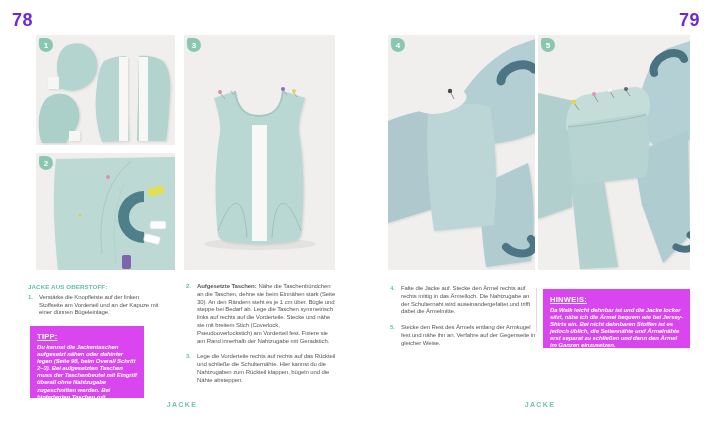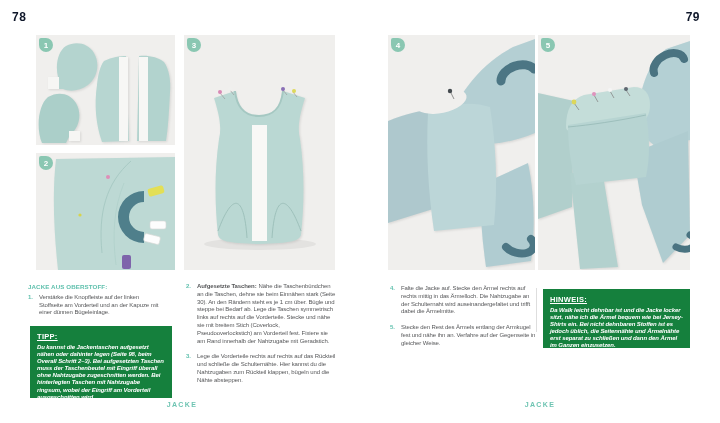--- a/index.html
+++ b/index.html
@@ -1,33 +1,33 @@
 <!DOCTYPE html>
 <html><head>
 <meta charset="utf-8">
 <style>
   html,body{margin:0;padding:0;background:#ffffff;}
   #spread{position:relative;width:720px;height:423px;background:#ffffff;overflow:hidden;
           font-family:"Liberation Sans","DejaVu Sans",sans-serif;color:#57585a;}
-  .pagenum{position:absolute;top:10px;font-size:12px;font-weight:bold;color:#0f172a;letter-spacing:.5px;}
+  .pagenum{position:absolute;top:10px;font-size:18px;font-weight:bold;color:#6d28d9;letter-spacing:.5px;}
   #pagenum-left{left:12px;}
   #pagenum-right{right:20px;}
   .photo{position:absolute;background:#f0efed;}
   .photo svg{position:absolute;left:0;top:0;}
   .badge{position:absolute;top:3px;left:3px;width:14px;height:14px;background:#8ac7b2;color:#fff;
          font-size:8px;font-weight:bold;display:flex;align-items:center;justify-content:center;
          border-radius:2px 50% 50% 50%;}
   .textcol{position:absolute;font-size:6px;line-height:7.8px;letter-spacing:-0.1px;}
   .heading{color:#5fc0ad;font-weight:bold;font-size:6.2px;margin-bottom:3px;letter-spacing:.1px;}
   .step{display:flex;margin-bottom:8px;}
   .step-num{color:#5fc0ad;font-weight:bold;width:11px;flex:none;}
   .step-body{flex:1;}
   .step-lead{font-weight:bold;}
   .step-lead:not(:empty){margin-right:2px;}
-  .infobox{position:absolute;background:#15803d;color:#ffffff;padding:6px 7px 5px 7px;box-sizing:border-box;}
+  .infobox{position:absolute;background:#d946ef;color:#ffffff;padding:6px 7px 5px 7px;box-sizing:border-box;}
   .infobox .box-title{font-weight:bold;font-size:7.5px;text-decoration:underline;margin-bottom:3px;letter-spacing:.3px;}
   .infobox .box-text{font-style:italic;font-weight:bold;font-size:6px;line-height:7.1px;letter-spacing:-0.1px;}
   .footer-label{position:absolute;top:401px;width:64px;text-align:center;color:#6ec4b2;
                 font-weight:bold;font-size:7px;letter-spacing:1.4px;}
   #footer-left{left:150px;}
   #footer-right{left:508px;}
   .col-rule{position:absolute;left:536px;top:288px;width:1px;height:44px;background:#dedede;}
 </style>
 </head>
 <body>
@@ -136,21 +136,21 @@
   </div>
 
   <div class="textcol" style="left:28px;top:283px;width:136px;">
     <div class="heading">JACKE AUS OBERSTOFF:</div>
     <div class="step">
       <span class="step-num">1.</span>
       <span class="step-body"><b class="step-lead"></b><span>Verstärke die Knopfleiste auf der linken Stoffseite am Vorderteil und an der Kapuze mit einer dünnen Bügeleinlage.</span></span>
     </div>
   </div>
 
-  <div class="infobox" style="left:30px;top:326px;width:142px;height:72px;">
+  <div class="infobox" style="left:30px;top:326px;width:114px;height:72px;">
     <div class="box-title">TIPP:</div>
     <div class="box-text">Du kannst die Jackentaschen aufgesetzt nähen oder dahinter legen (Seite 98, beim Overall Schritt 2–3). Bei aufgesetzten Taschen muss der Taschenbeutel mit Eingriff überall ohne Nahtzugabe zugeschnitten werden. Bei hinterlegten Taschen mit Nahtzugabe ringsum, wobei der Eingriff am Vorderteil ausgeschnitten wird.</div>
   </div>
 
   <div class="textcol" style="left:186px;top:283px;width:150px;">
     <div class="step">
       <span class="step-num">2.</span>
       <span class="step-body"><b class="step-lead">Aufgesetzte Taschen:</b><span>Nähe die Taschenbündchen an die Taschen, dehne sie beim Einnähen stark (Seite 30). An den Rändern steht es je 1 cm über. Bügle und steppe bei Bedarf ab. Lege die Taschen symmetrisch links auf rechts auf die Vorderteile. Stecke und nähe sie mit breitem Stich (Coverlock, Pseudooverlockstich) am Vorderteil fest. Fixiere sie am Rand innerhalb der Nahtzugabe mit Geradstich.</span></span>
     </div>
     <div class="step">

